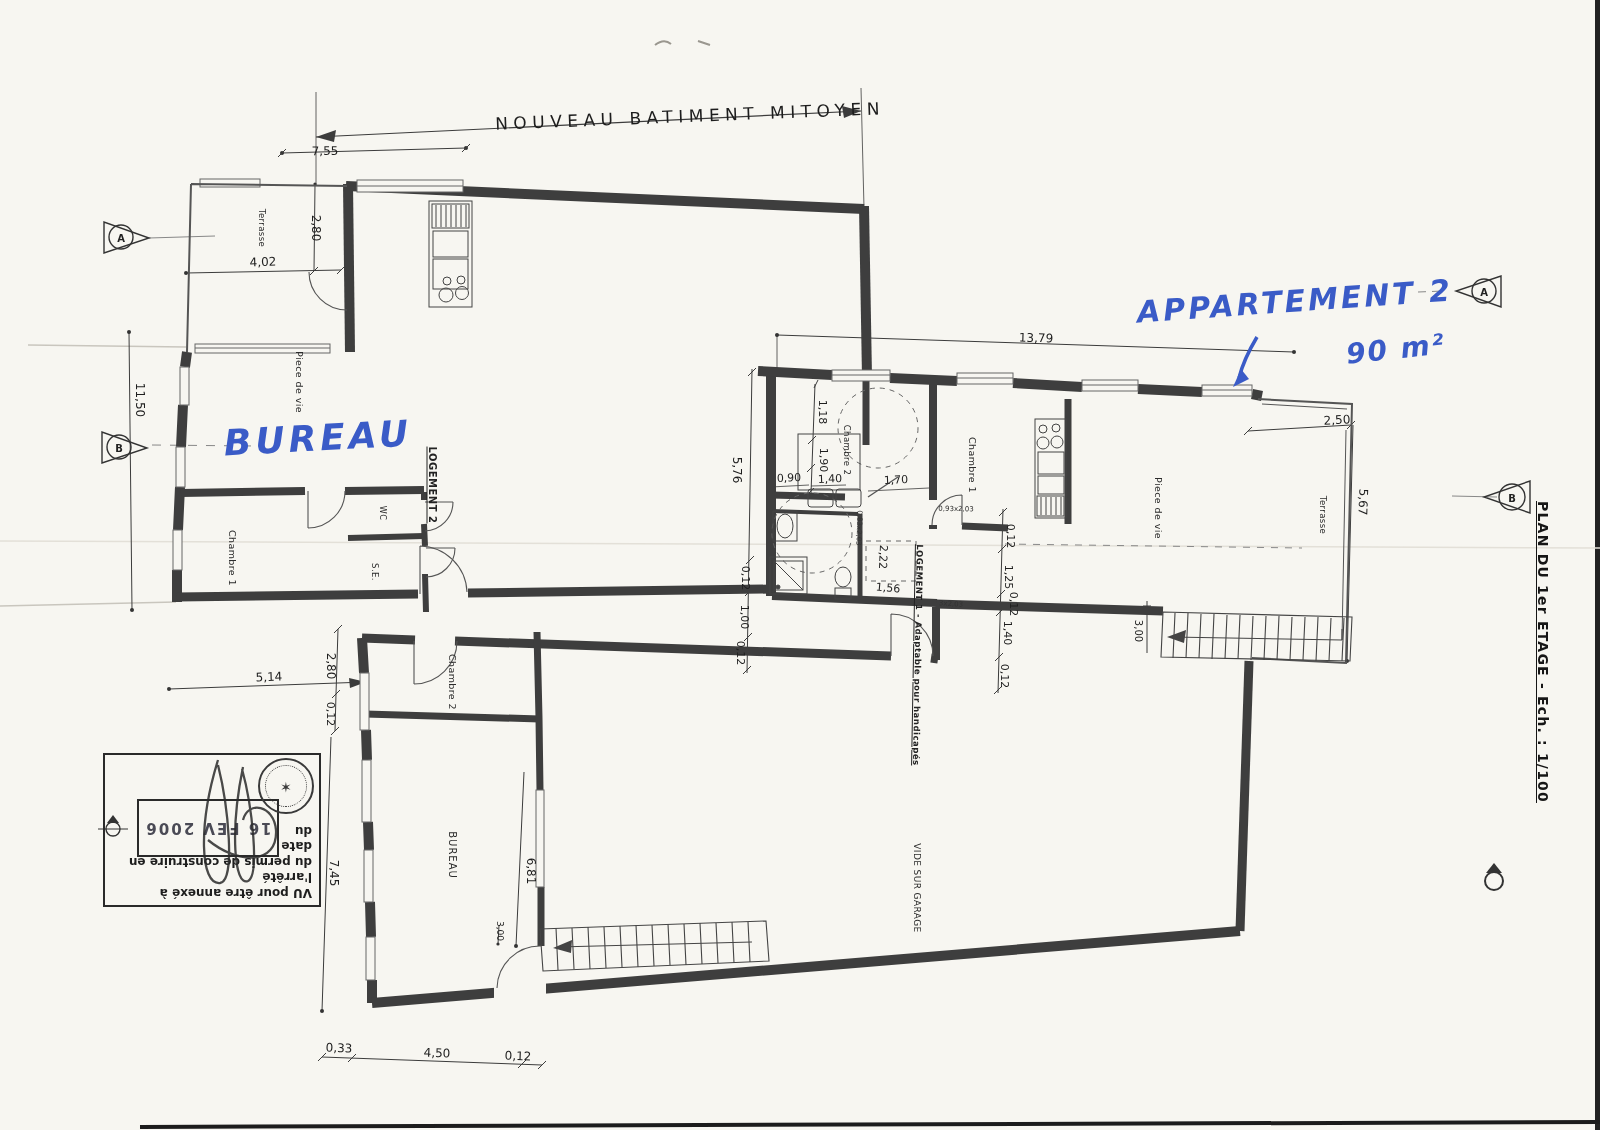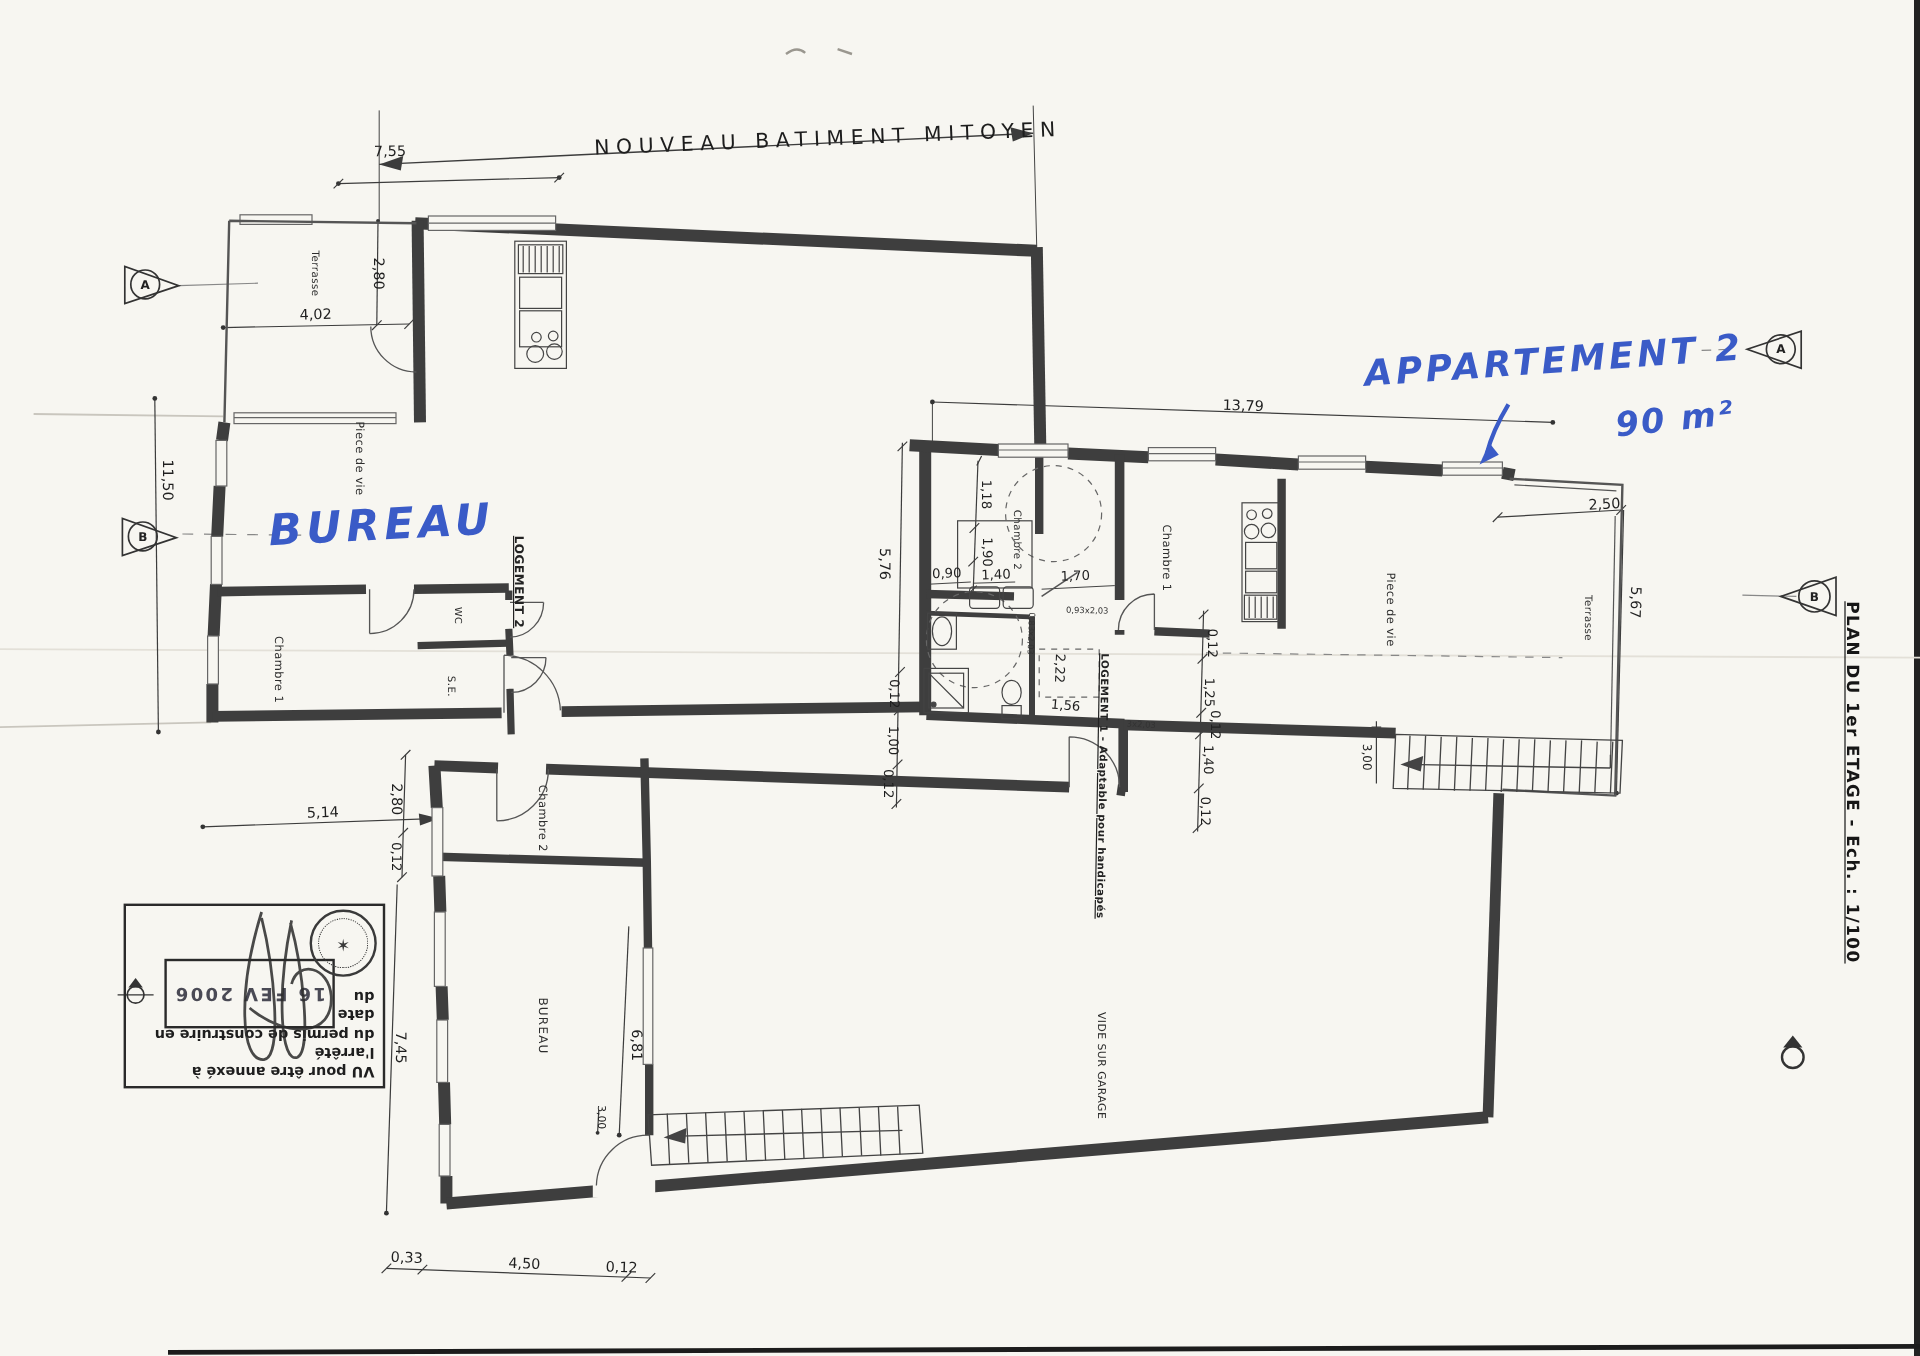--- a/index.html
+++ b/index.html
@@ -284,21 +284,21 @@
 <span class="lbl unit" style="left:432px;top:485px;transform:translate(-50%,-50%) rotate(90deg)">LOGEMENT 2</span>
 <span class="lbl room" style="left:847px;top:450px;font-size:8.5px;transform:translate(-50%,-50%) rotate(90deg)">Chambre 2</span>
 <span class="lbl room" style="left:972px;top:465px;transform:translate(-50%,-50%) rotate(90deg)">Chambre 1</span>
 <span class="lbl room" style="left:1158px;top:508px;transform:translate(-50%,-50%) rotate(90deg)">Piece de vie</span>
 <span class="lbl room" style="left:1323px;top:515px;font-size:8.5px;transform:translate(-50%,-50%) rotate(90deg)">Terrasse</span>
 <span class="lbl unit" style="left:918px;top:655px;font-size:8.5px;transform:translate(-50%,-50%) rotate(91deg)">LOGEMENT 1 - Adaptable pour handicapés</span>
 <span class="lbl room" style="left:452px;top:682px;transform:translate(-50%,-50%) rotate(90deg)">Chambre 2</span>
 <span class="lbl room" style="left:452px;top:855px;font-size:10px;letter-spacing:1px;transform:translate(-50%,-50%) rotate(90deg)">BUREAU</span>
 <span class="lbl room" style="left:917px;top:888px;font-size:9px;transform:translate(-50%,-50%) rotate(90deg)">VIDE SUR GARAGE</span>
 
-<span class="lbl" style="left:325px;top:126px;transform:translate(-50%,-50%) rotate(-1deg)">7,55</span>
+<span class="lbl" style="left:325px;top:151px;transform:translate(-50%,-50%) rotate(-1deg)">7,55</span>
 <span class="lbl" style="left:316px;top:228px;transform:translate(-50%,-50%) rotate(90deg)">2,80</span>
 <span class="lbl" style="left:263px;top:262px;transform:translate(-50%,-50%) rotate(-2deg)">4,02</span>
 <span class="lbl" style="left:140px;top:400px;transform:translate(-50%,-50%) rotate(90deg)">11,50</span>
 <span class="lbl" style="left:1036px;top:338px;transform:translate(-50%,-50%) rotate(2deg)">13,79</span>
 <span class="lbl" style="left:1337px;top:420px;transform:translate(-50%,-50%) rotate(-3deg)">2,50</span>
 <span class="lbl" style="left:1363px;top:502px;transform:translate(-50%,-50%) rotate(92deg)">5,67</span>
 <span class="lbl" style="left:737px;top:470px;transform:translate(-50%,-50%) rotate(90deg)">5,76</span>
 <span class="lbl" style="left:822px;top:412px;font-size:11px;transform:translate(-50%,-50%) rotate(90deg)">1,18</span>
 <span class="lbl" style="left:823px;top:460px;font-size:11px;transform:translate(-50%,-50%) rotate(90deg)">1,90</span>
 <span class="lbl" style="left:830px;top:479px;font-size:11px;transform:translate(-50%,-50%) rotate(-2deg)">1,40</span>
@@ -318,21 +318,21 @@
 <span class="lbl" style="left:269px;top:677px;transform:translate(-50%,-50%) rotate(-2deg)">5,14</span>
 <span class="lbl" style="left:331px;top:666px;transform:translate(-50%,-50%) rotate(90deg)">2,80</span>
 <span class="lbl" style="left:330px;top:714px;font-size:11px;transform:translate(-50%,-50%) rotate(90deg)">0,12</span>
 <span class="lbl" style="left:334px;top:873px;transform:translate(-50%,-50%) rotate(90deg)">7,45</span>
 <span class="lbl" style="left:531px;top:871px;transform:translate(-50%,-50%) rotate(90deg)">6,81</span>
 <span class="lbl" style="left:500px;top:931px;font-size:9px;transform:translate(-50%,-50%) rotate(90deg)">3,00</span>
 <span class="lbl" style="left:339px;top:1048px;transform:translate(-50%,-50%) rotate(2deg)">0,33</span>
 <span class="lbl" style="left:437px;top:1053px;transform:translate(-50%,-50%) rotate(2deg)">4,50</span>
 <span class="lbl" style="left:518px;top:1056px;transform:translate(-50%,-50%) rotate(2deg)">0,12</span>
 
-<span class="lbl tiny" style="left:906px;top:509px;transform:translate(-50%,-50%) rotate(1deg)">0,93x2,03</span>
+<span class="lbl tiny" style="left:956px;top:509px;transform:translate(-50%,-50%) rotate(1deg)">0,93x2,03</span>
 <span class="lbl tiny" style="left:859px;top:528px;transform:translate(-50%,-50%) rotate(92deg)">0,83x2,03</span>
 <span class="lbl tiny" style="left:951px;top:604px;transform:translate(-50%,-50%) rotate(3deg)">3x2,03</span>
 
 <span class="lbl mletter" style="left:121px;top:238px">A</span>
 <span class="lbl mletter" style="left:119px;top:448px">B</span>
 <span class="lbl mletter" style="left:1484px;top:292px">A</span>
 <span class="lbl mletter" style="left:1512px;top:498px">B</span>
 
 <div class="stamp">
   <div class="stamp-text">

